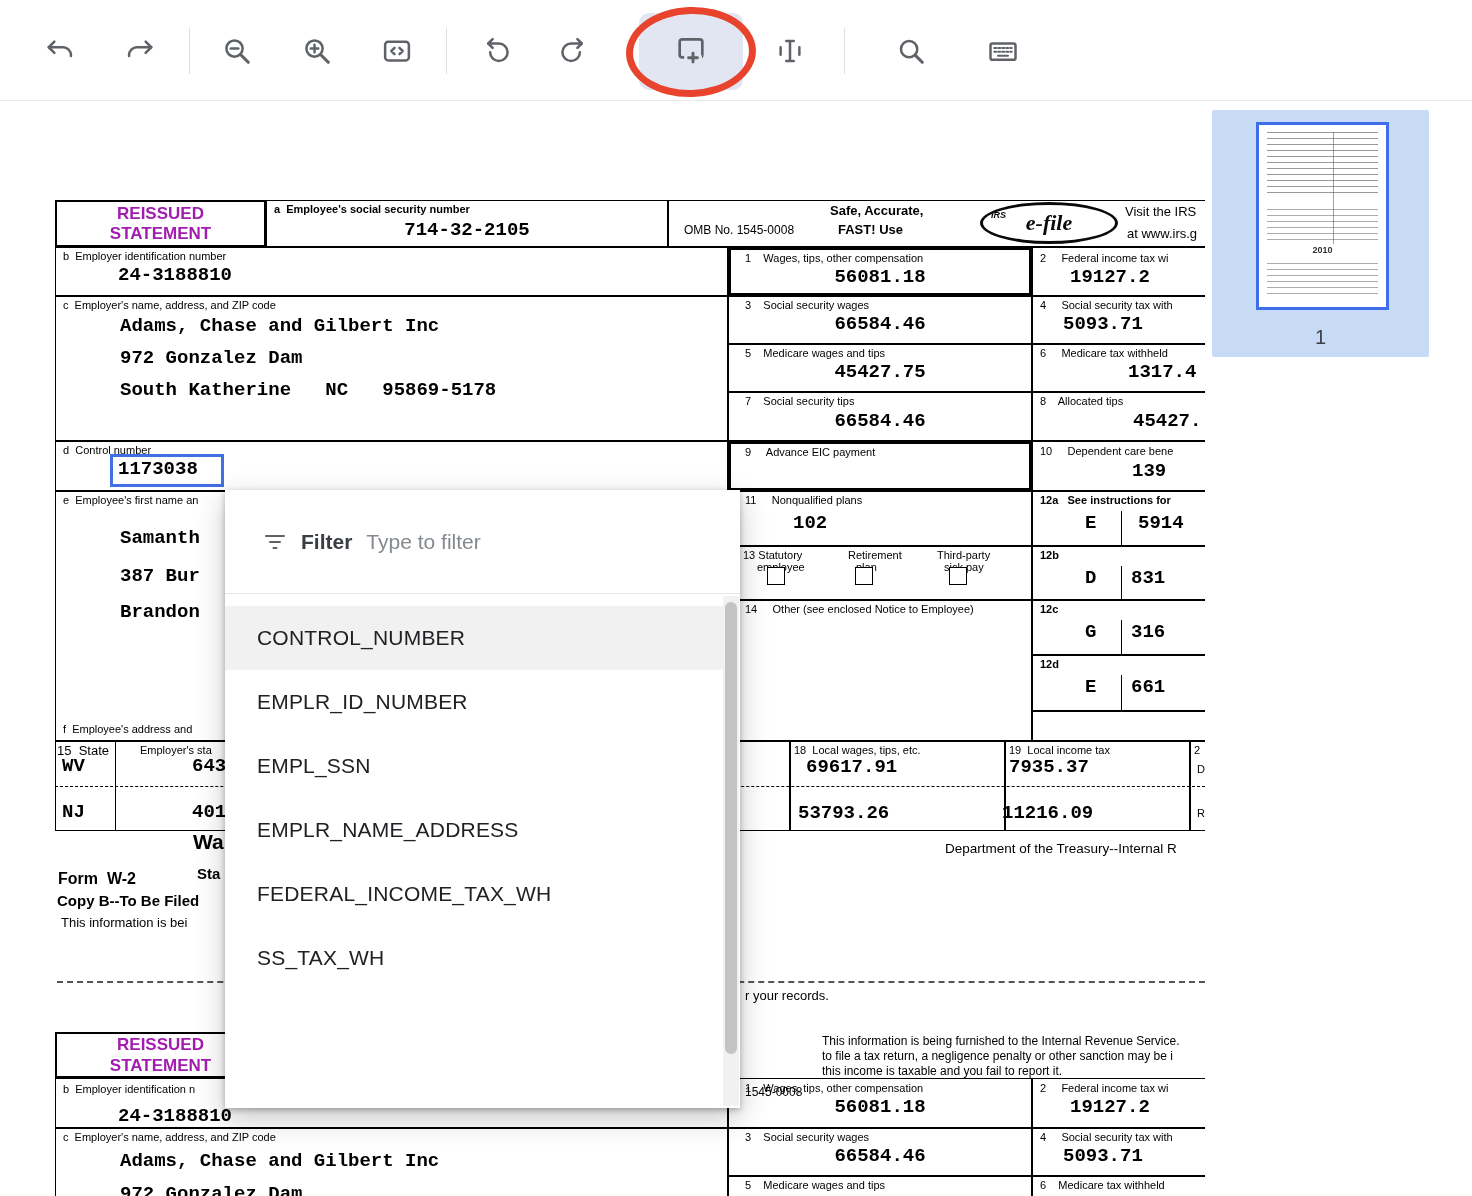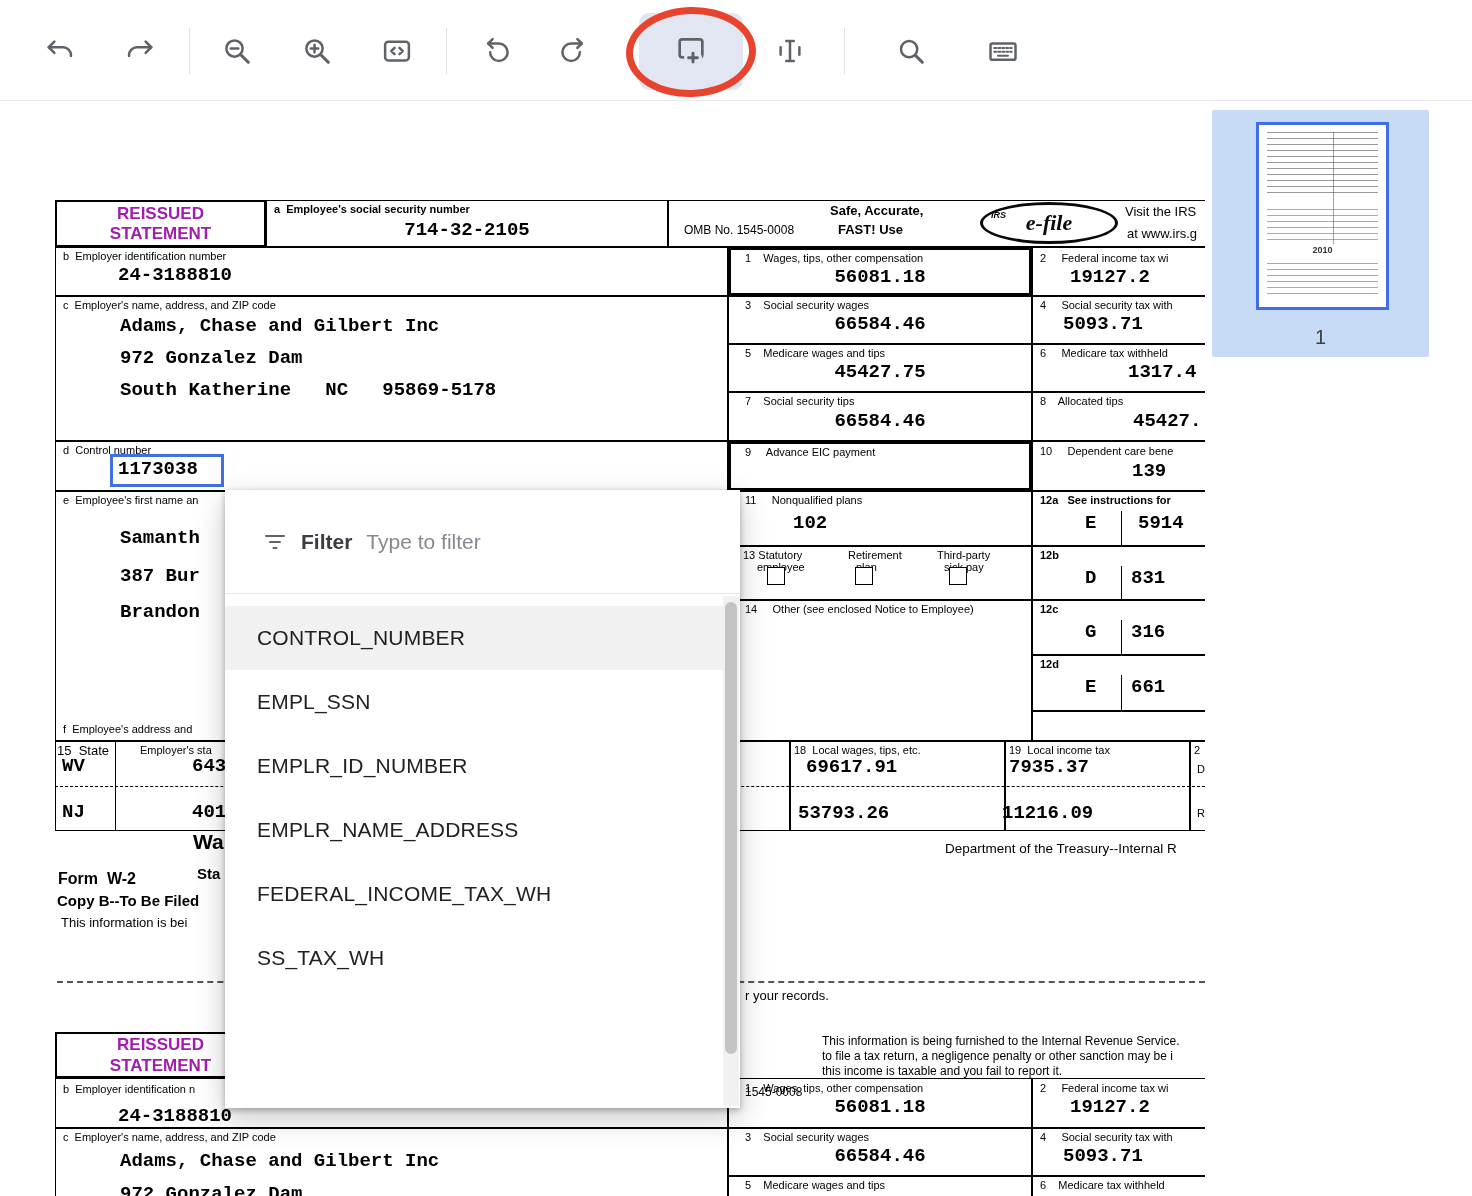--- a/index.html
+++ b/index.html
@@ -292,22 +292,22 @@
   <div class="dropdown">
     <div class="filter-row">
       <svg width="24" height="24" viewBox="0 0 24 24">
         <path d="M3 6 h18 M7 12 h10 M10.5 18 h3" stroke="#5f6368" stroke-width="2" fill="none" stroke-linecap="round"></path>
       </svg>
       <span class="filter-label">Filter</span>
       <input class="filter-input" type="text" placeholder="Type to filter" style="">
     </div>
     <div class="dd-list">
       <div class="dd-item hl">CONTROL_NUMBER</div>
+      <div class="dd-item">EMPLR_ID_NUMBER</div>
       <div class="dd-item">EMPL_SSN</div>
-      <div class="dd-item">EMPLR_ID_NUMBER</div>
       <div class="dd-item">EMPLR_NAME_ADDRESS</div>
       <div class="dd-item">FEDERAL_INCOME_TAX_WH</div>
       <div class="dd-item">SS_TAX_WH</div>
     </div>
     <div class="dd-track"></div>
     <div class="dd-thumb"></div>
   </div>
 
   <div class="toolbar">
     <button class="tbtn" style="left:36px;">

